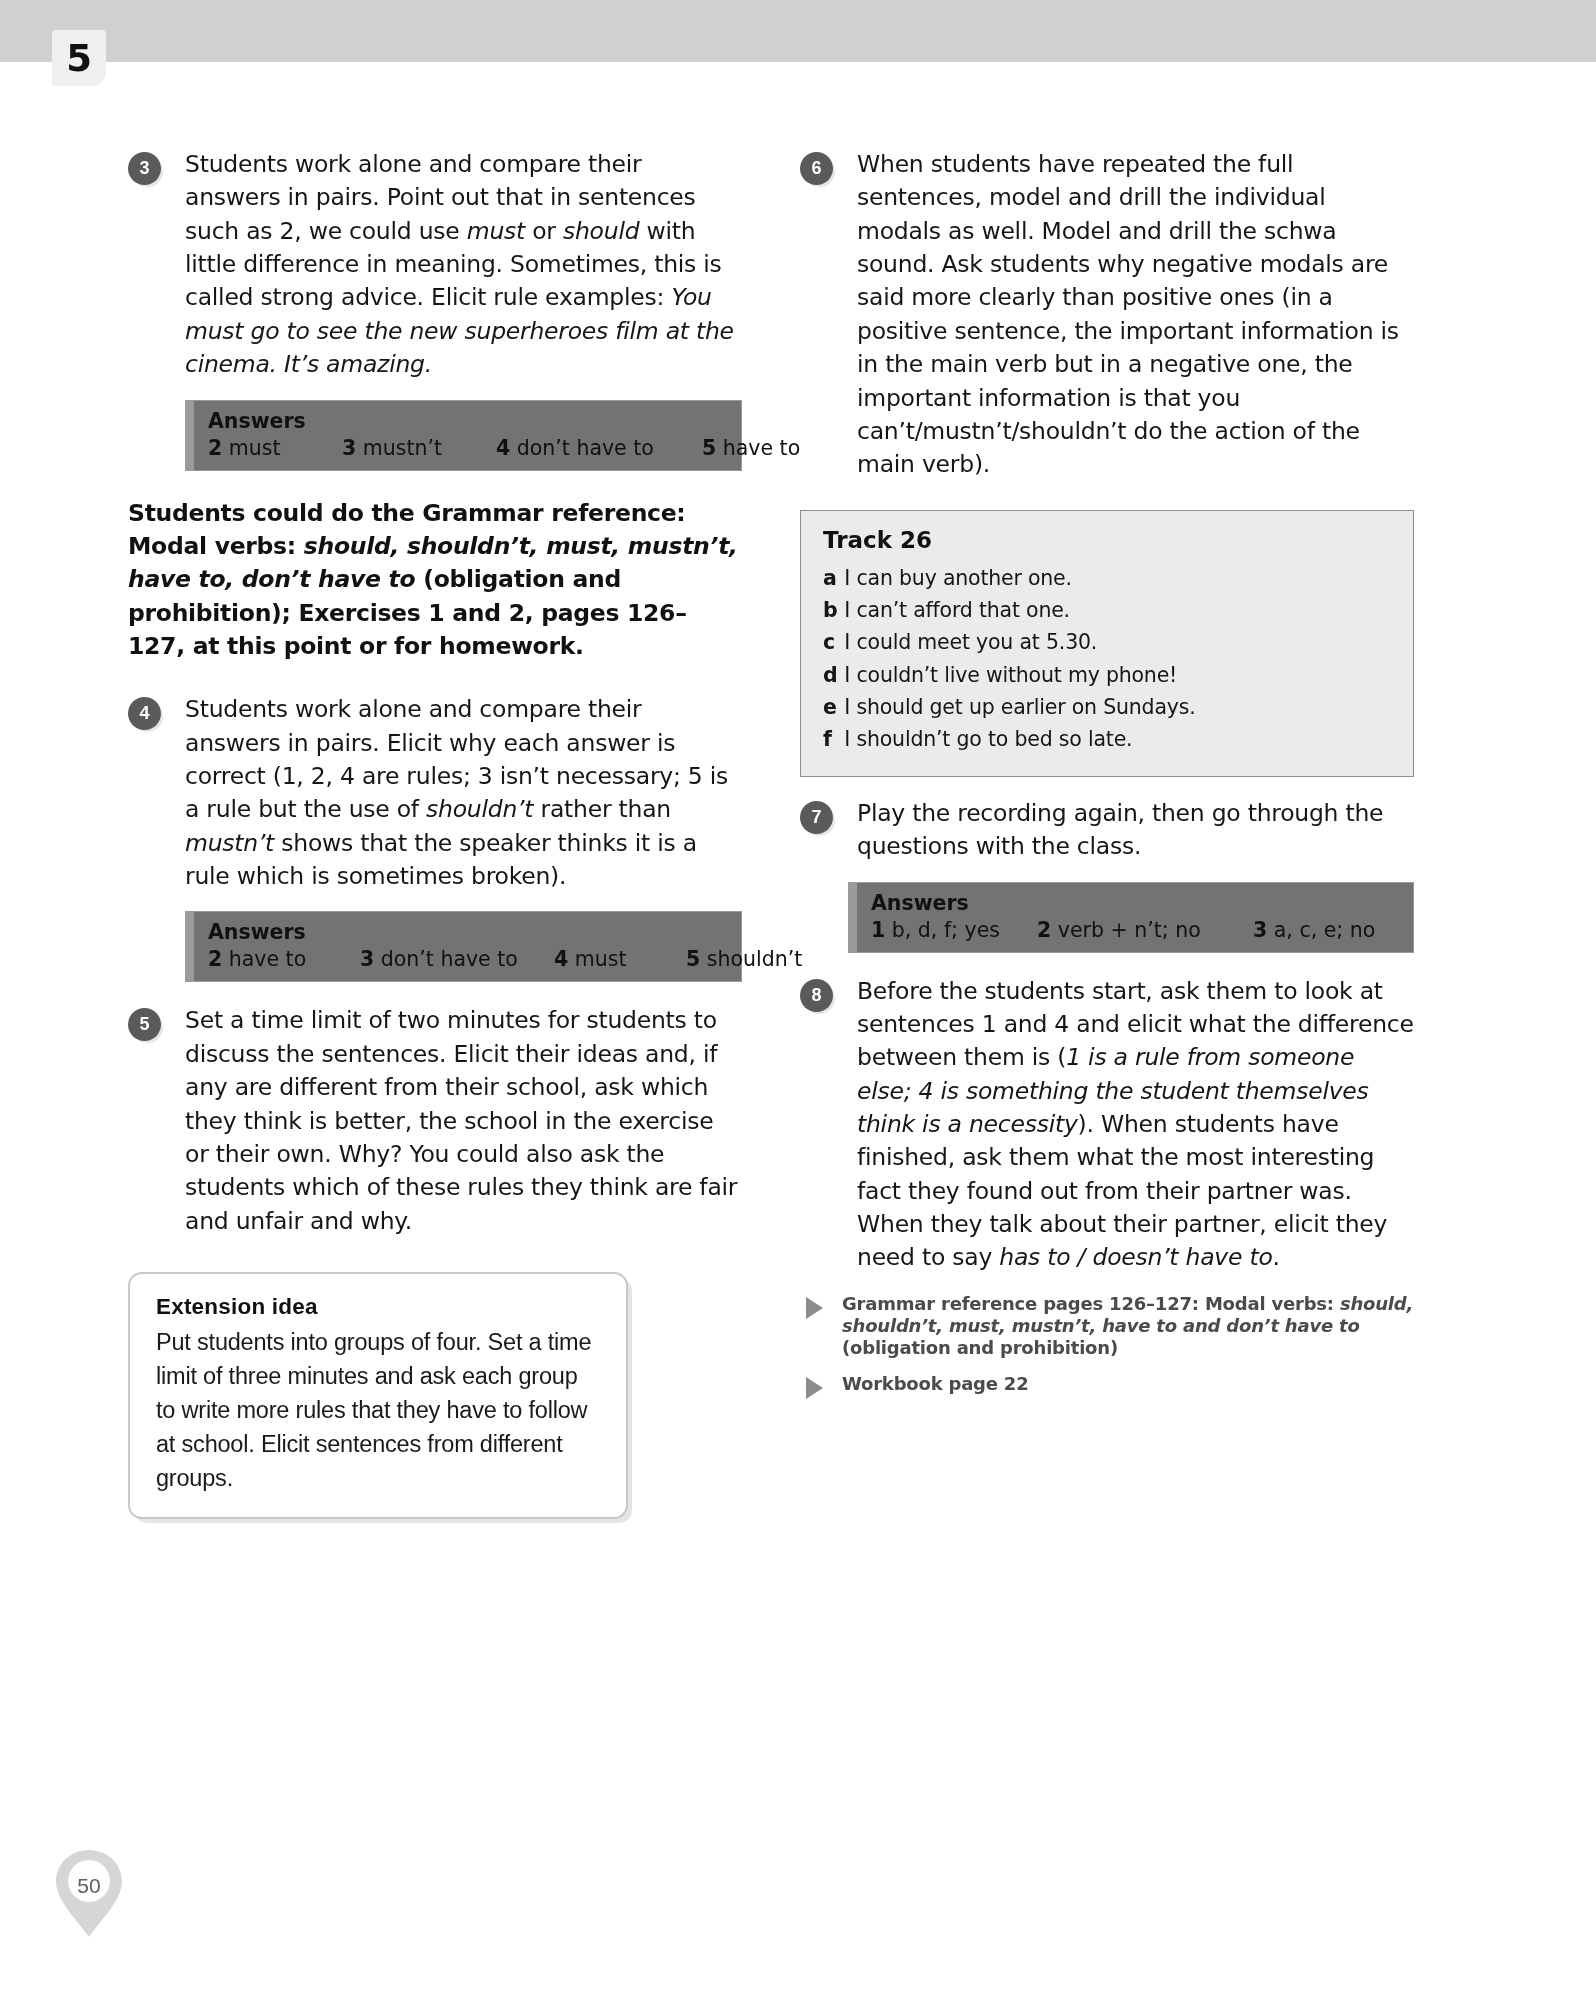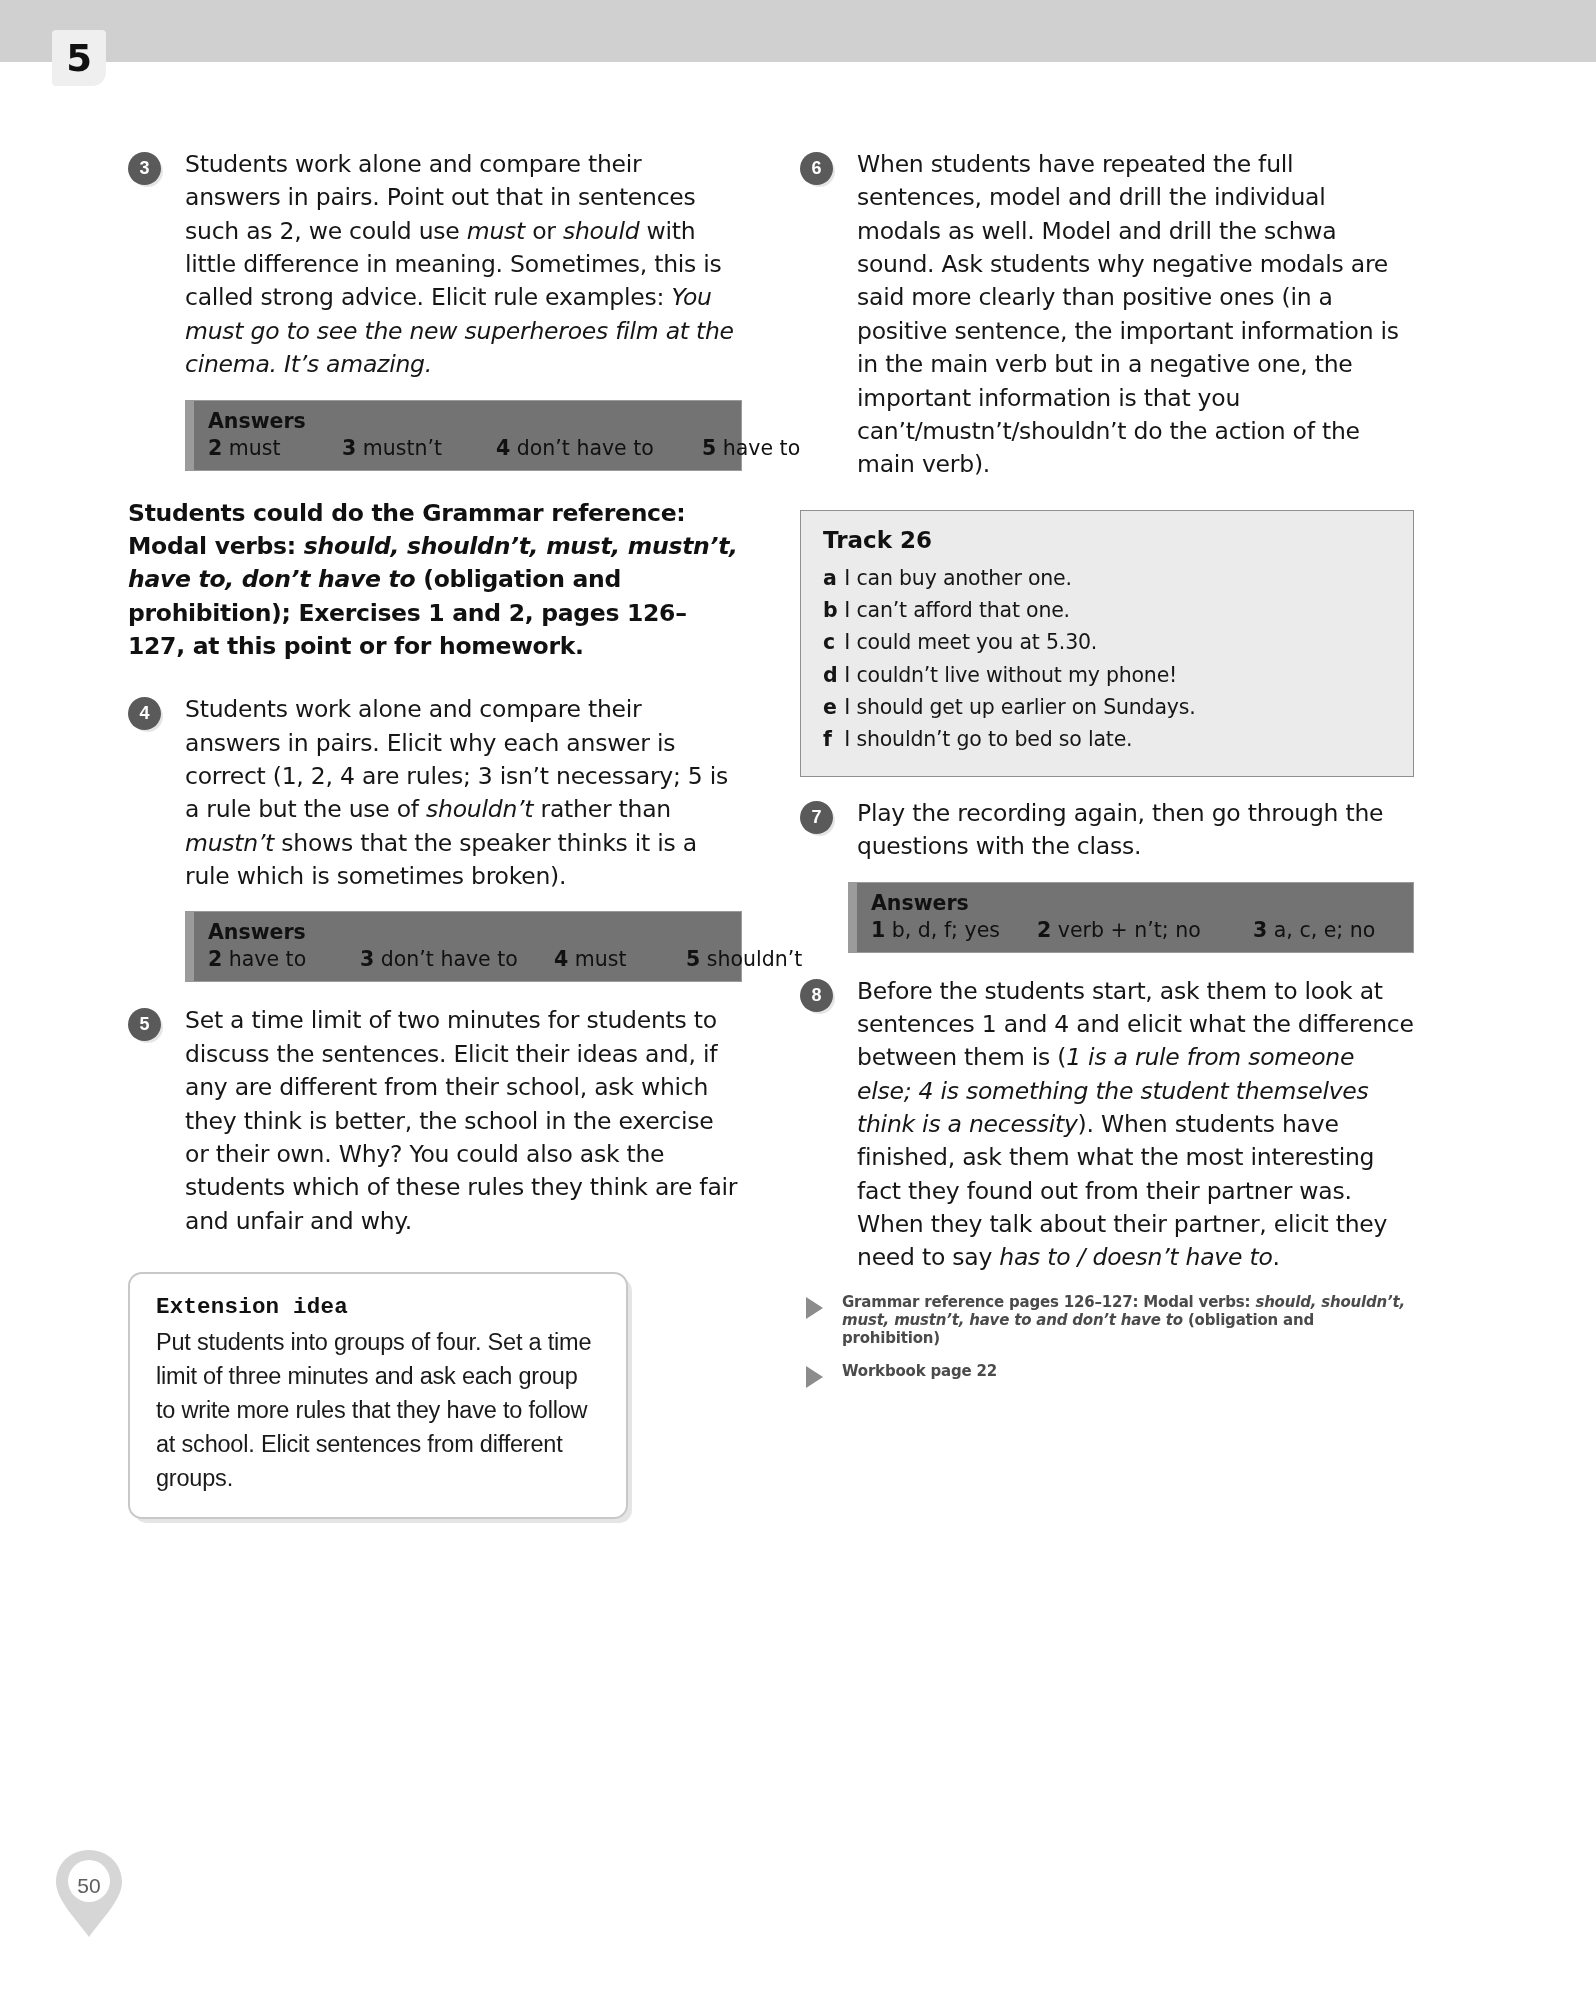--- a/index.html
+++ b/index.html
@@ -144,21 +144,21 @@
     margin-top: 34px;
     border: 2px solid #c8c8c8;
     border-radius: 14px;
     padding: 20px 26px 22px 26px;
     background: #ffffff;
     box-shadow: 5px 5px 0 -1px rgba(0,0,0,0.10);
     box-sizing: border-box;
     width: 500px;
   }
   .extension-title {
-    font-family: Liberation Mono, monospace;
+    font-family: Liberation Sans, sans-serif;
     font-weight: bold;
     font-size: 22.5px;
     color: #111;
     margin-bottom: 5px;
     letter-spacing: 0.2px;
   }
   .extension-text {
     font-family: "Liberation Sans", sans-serif;
     font-size: 23.5px;
     line-height: 1.45;
@@ -206,21 +206,21 @@
     min-width: 15px;
   }
 
   
   .ref-line {
     position: relative;
     padding-left: 42px;
     margin-top: 14px;
     font-family: "DejaVu Sans", sans-serif;
     font-weight: bold;
-    font-size: 15px;
+    font-size: 18px;
     line-height: 1.22;
     color: #4b4b4b;
     letter-spacing: -0.2px;
   }
   .ref-line i { font-style: italic; }
   .tri {
     position: absolute;
     left: 6px;
     top: 4px;
     width: 0; height: 0;

